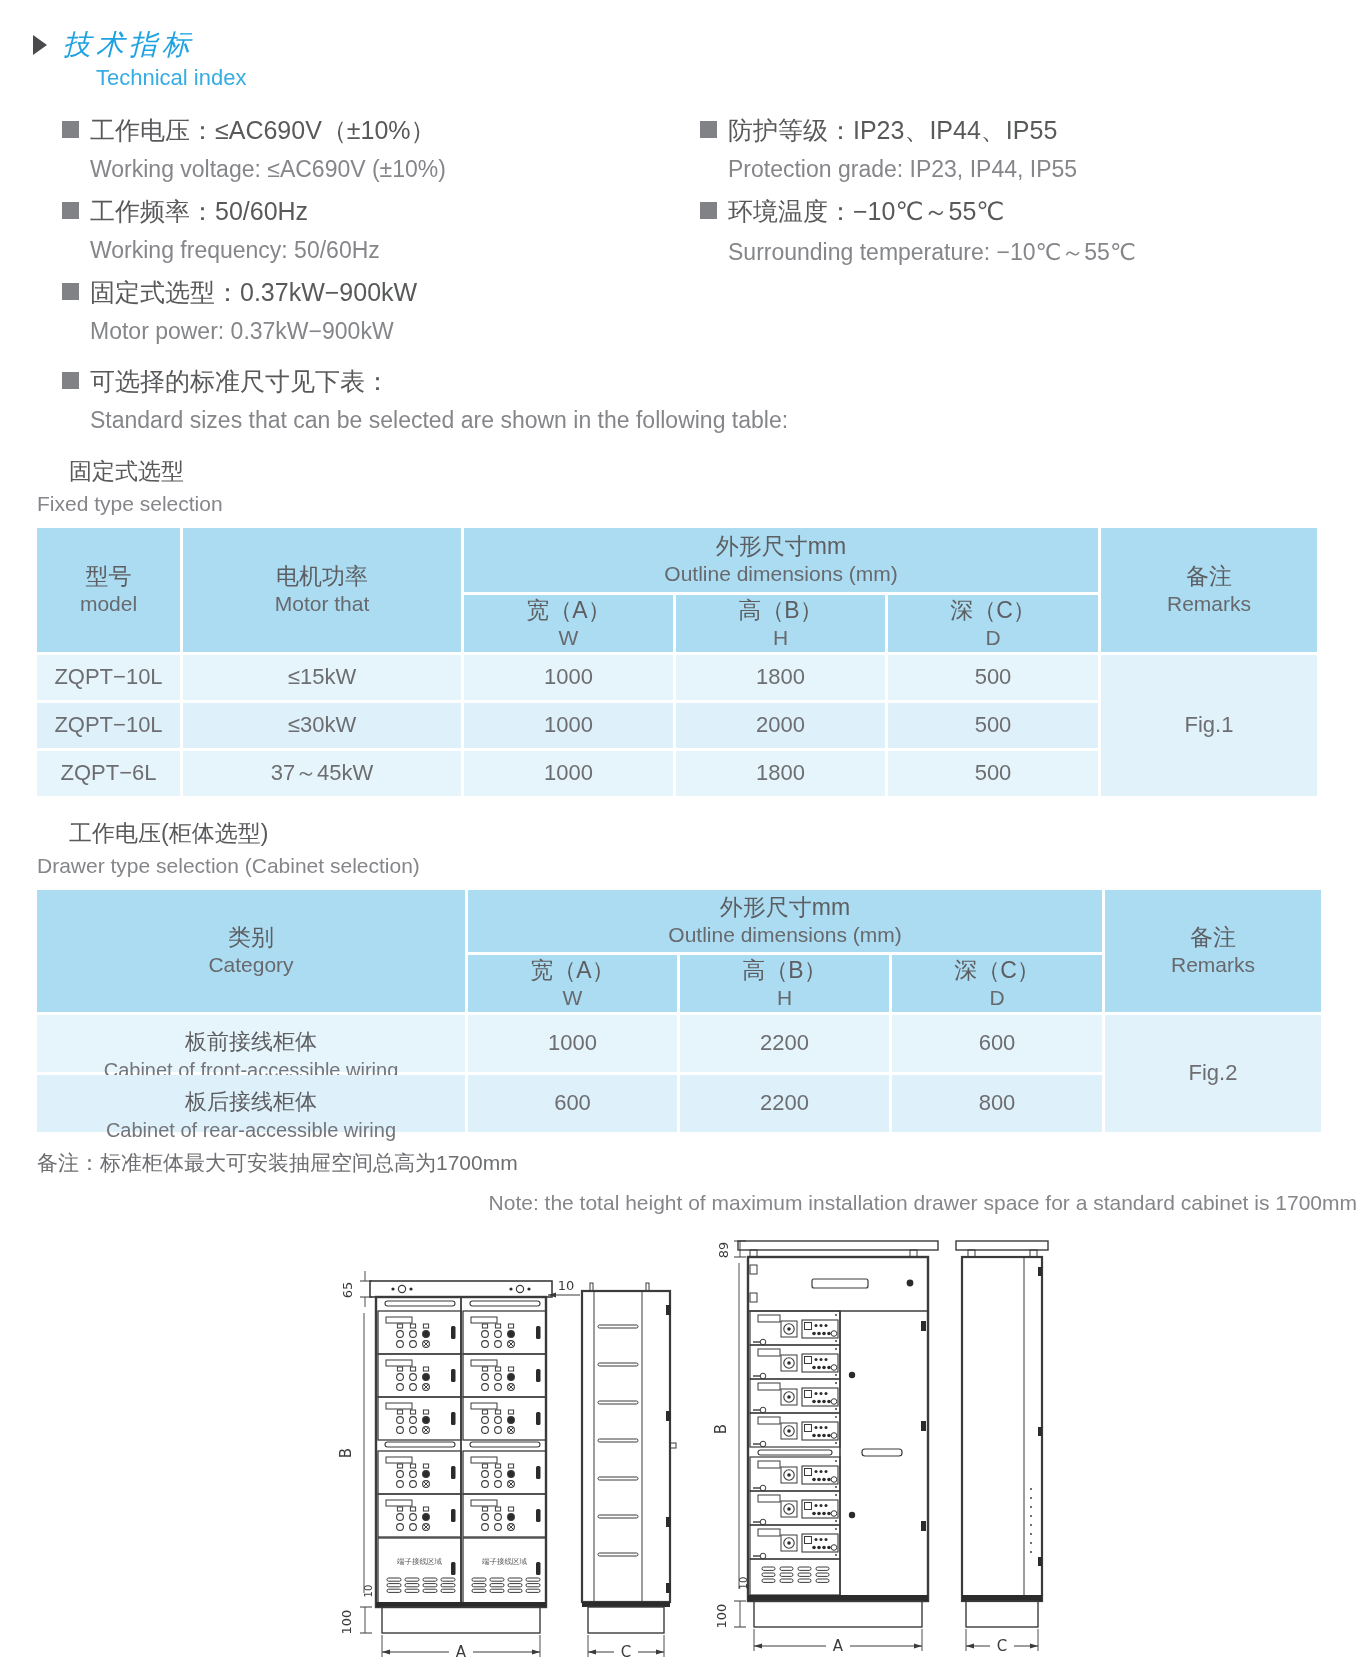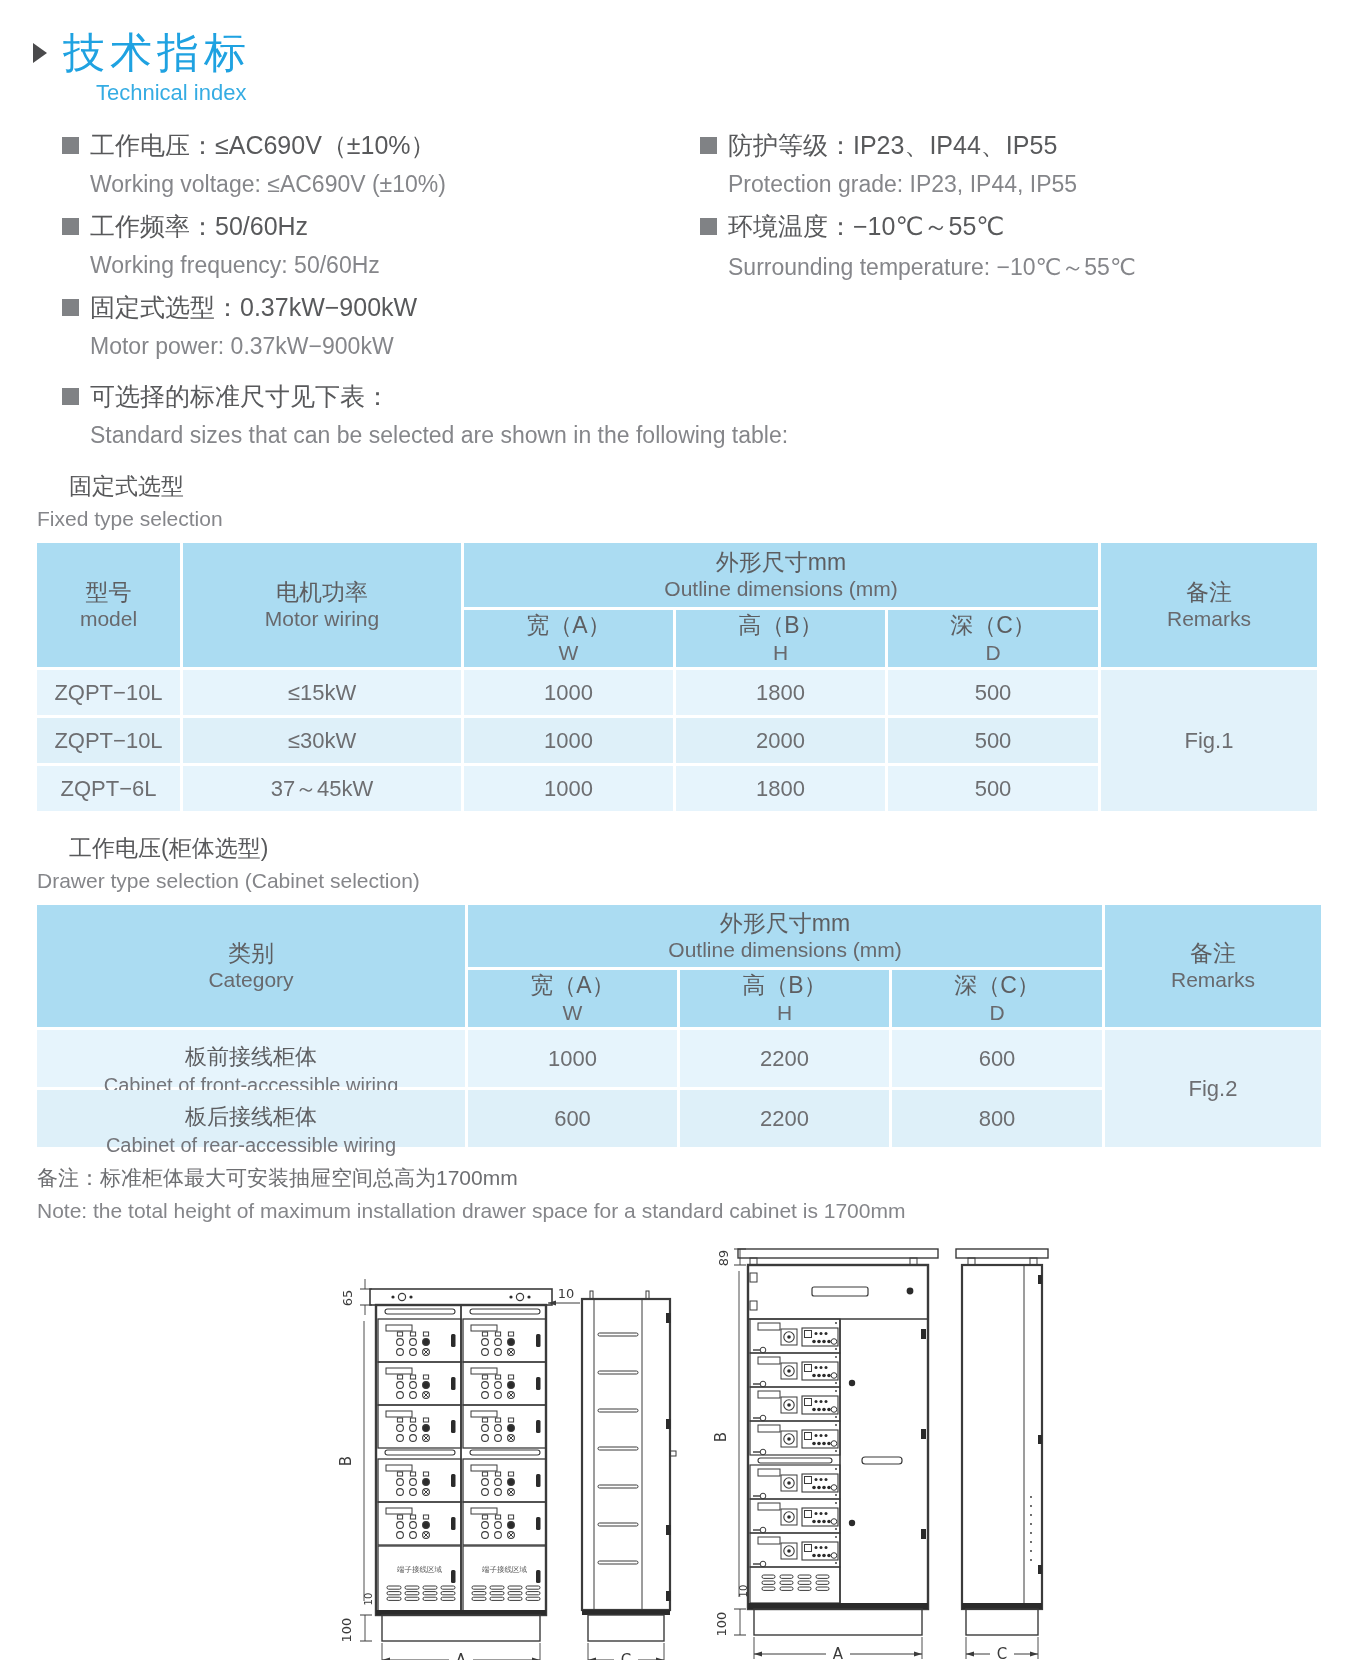--- a/index.html
+++ b/index.html
@@ -7,21 +7,21 @@
   .page {
     position:relative; width:1357px; height:1660px; overflow:hidden;
     background:#fff; font-family:"Liberation Sans","DejaVu Sans",sans-serif;
     color:#6d6e71;
   }
   
   .header { padding:30px 0 0 33px; }
   .title-row { display:flex; align-items:center; gap:16px; }
   .tri { width:0; height:0; border-left:14px solid #4a4a4c;
          border-top:10px solid transparent; border-bottom:10px solid transparent; }
-  .title-zh { font-size:42px; font-weight:400; letter-spacing:5px; color:var(--accent,#1fa2e1); line-height:1.1; }
+  .title-zh { font-size:28px; font-weight:400; letter-spacing:5px; color:var(--accent,#1fa2e1); line-height:1.1;font-style:italic; }
   .title-en { margin:4px 0 0 63px; font-size:22px; color:var(--accent2,#35ace3); }
   
   .specs { margin:24px 0 0 62px; display:grid; grid-template-columns:638px auto; }
   .spec-item { margin-bottom:13px; }
   .spec-zh { display:flex; align-items:center; gap:11px; font-size:25px; color:#58595b; line-height:1.2; }
   .bullet { width:17px; height:17px; background:var(--bullet,#808285); flex:none; }
   .spec-en { margin:11px 0 0 28px; font-size:23px; color:#85868a; }
   .size-note { margin:8px 0 0 62px; }
   
   .sec-heading { margin:22px 0 0 37px; }
@@ -39,21 +39,21 @@
   .h-en { font-size:21px; line-height:1.25; color:#68696d; }
   .td { font-size:22px; color:#6d6e71; }
   .bg-a { background:#e6f4fc; }
   .bg-b { background:#def0f9; }
   .bg-r { background:#e2f2fa; }
   .cat-zh { font-size:22px; color:#5d5e61; line-height:1.3;margin-top:24px; }
   .cat-en { font-size:20px; color:#74757a; line-height:1.3; }
   
   .note { margin:17px 0 0 37px; }
   .note-zh { font-size:21px; color:#6d6e71; }
-  .note-en { margin-top:7px; font-size:21px; color:#85868a; }
+  .note-en { margin-top:14px; font-size:21px; color:#85868a;text-align:right; }
   
   .figures { position:relative; height:545px; margin-top:6px; }
   .fig { position:absolute; }
   .fig1 { left:336px; top:40px; }
   .fig2 { left:712px; top:6px; }
   svg { display:block; font-family:"DejaVu Sans",sans-serif; }
 </style>
 </head>
 <body>
 
@@ -122,21 +122,21 @@
     <div class="sec-en">Fixed type selection</div>
   </div>
 
   <div class="table t1">
     <div class="cell th" style="grid-area:1/1/3/2">
       <div class="h-zh">型号</div>
       <div class="h-en">model</div>
     </div>
     <div class="cell th" style="grid-area:1/2/3/3">
       <div class="h-zh">电机功率</div>
-      <div class="h-en">Motor wiring</div>
+      <div class="h-en">Motor that</div>
     </div>
     <div class="cell th" style="grid-area:1/3/2/6">
       <div class="h-zh">外形尺寸mm</div>
       <div class="h-en">Outline dimensions (mm)</div>
     </div>
     <div class="cell th" style="grid-area:2/3/3/4">
       <div class="h-zh">宽（A）</div>
       <div class="h-en">W</div>
     </div>
     <div class="cell th" style="grid-area:2/4/3/5">

